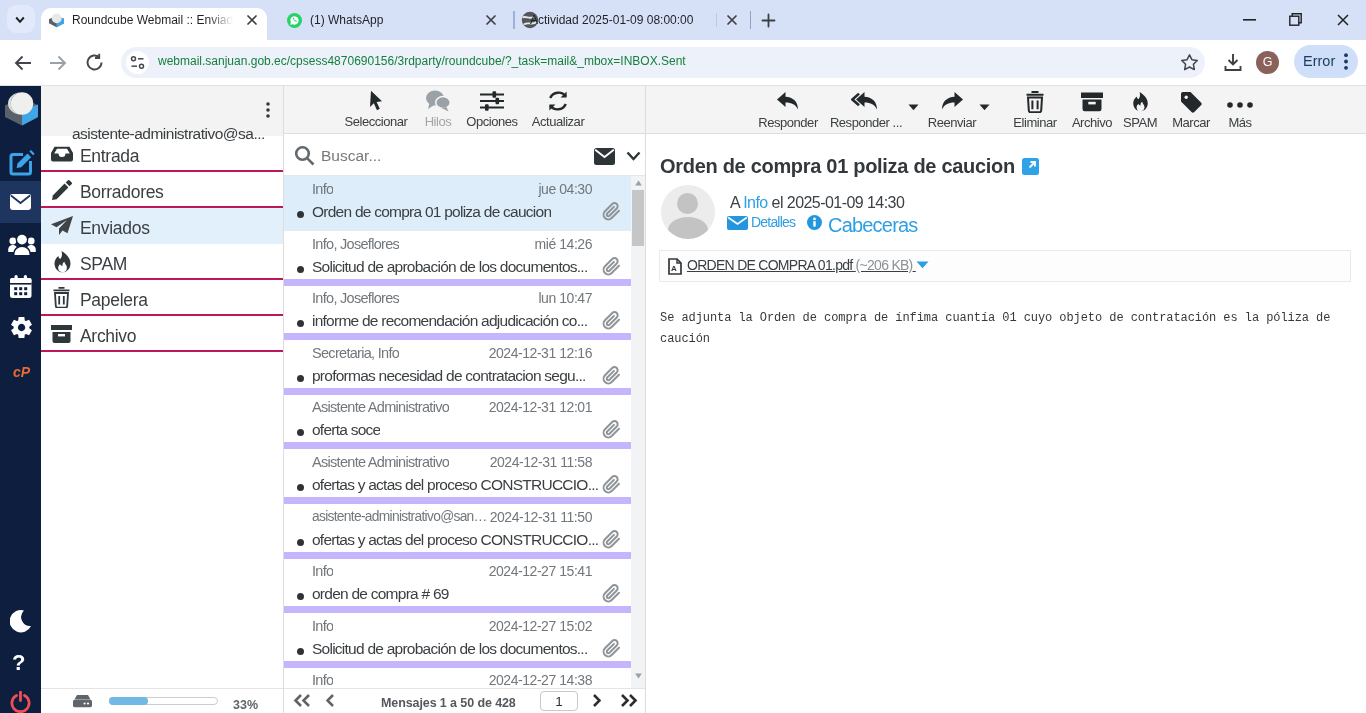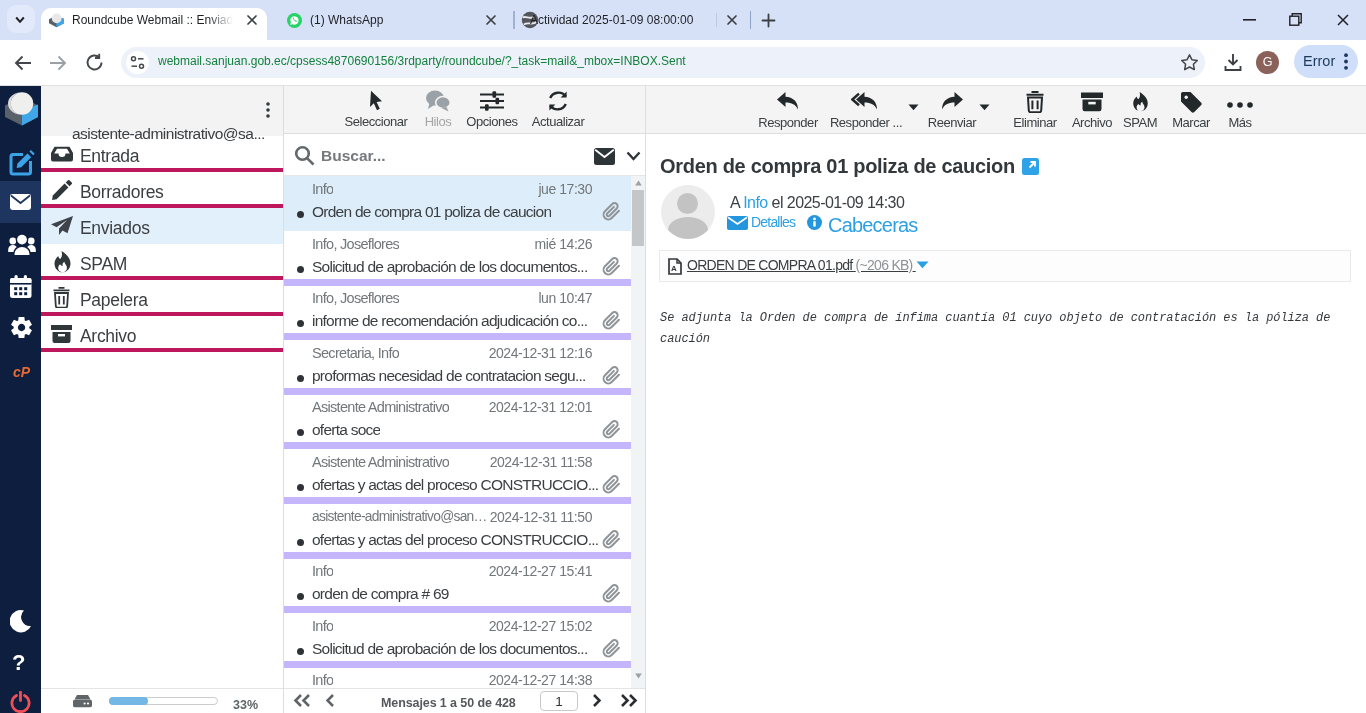--- a/index.html
+++ b/index.html
@@ -18,21 +18,21 @@
   #rail { left:0; top:86px; width:41px; height:627px; background:#0e1e3e; }
   #folders { left:41px; top:86px; width:242px; height:627px; background:#fff; }
   #list { left:283px; top:86px; width:362px; height:627px; background:#fff; border-left:1px solid #ddd; }
   #msg { left:646px; top:86px; width:720px; height:627px; background:#fff; }
 
   .toolbar-band { background:#f4f4f4; border-bottom:1px solid #ddd; }
   .tb-item { position:absolute; text-align:center; color:#3c4043; font-size:13px; letter-spacing:-0.45px; }
   .tb-label { margin-top:2px; }
   .dim { color:#a5a5a5; }
 
-  .folder-row { position:absolute; left:41px; width:242px; height:36px; border-bottom:4px solid #be185d; }
+  .folder-row { position:absolute; left:41px; width:242px; height:36px; border-bottom:2px solid #be185d; }
   .folder-name { position:absolute; left:39px; top:10px; font-size:17.5px; letter-spacing:-0.3px; color:#3b3f42; }
   .ficon { position:absolute; left:10px; top:8px; }
 
   .mrow { position:absolute; left:0; width:347px; height:55px; border-bottom:7px solid #c4b5fd; }
   .msender { position:absolute; left:28px; top:5px; font-size:14.5px; letter-spacing:-0.7px; color:#72777b; white-space:nowrap; overflow:hidden; text-overflow:ellipsis; max-width:176px; }
   .mdate { position:absolute; right:39px; top:5px; font-size:14px; letter-spacing:-0.45px; color:#72777b; }
   .msubj { position:absolute; left:28px; top:27px; font-size:15.5px; letter-spacing:-0.75px; color:#3b3f42; white-space:nowrap; overflow:hidden; max-width:290px; }
   .mdot { position:absolute; left:13px; top:35px; width:7px; height:7px; border-radius:50%; background:#2f3337; }
   .clip { position:absolute; right:10px; top:25px; }
 
@@ -304,35 +304,35 @@
         <path d="M19.6 1.5 V7.5 H13.6 Z" fill="#23282b"></path>
         <path d="M2.4 20.5 V14.5 H8.4 Z" fill="#23282b"></path>
       </svg>
     <div class="tb-label">Actualizar</div>
   </div>
 
   <svg class="abs" style="left:10px;top:59px" width="21" height="21" viewBox="0 0 21 21">
       <circle cx="8.5" cy="8.5" r="6.3" fill="none" stroke="#63686c" stroke-width="2.6"></circle>
       <path d="M13.3 13.3 L19.5 19.5" stroke="#63686c" stroke-width="2.6"></path>
     </svg>
-  <div class="abs" style="left:37px;top:61px;font-size:15.5px;color:#75797d;font-weight:bold;">Buscar...</div>
+  <div class="abs" style="left:37px;top:61px;font-size:15.5px;color:#75797d;">Buscar...</div>
   <svg class="abs" style="left:310px;top:62px" width="21" height="17" viewBox="0 0 21 17">
       <rect width="21" height="17" rx="2.5" fill="#2e3538"></rect>
       <path d="M1.2 1.8 L10.5 9 L19.8 1.8" fill="none" stroke="#fff" stroke-width="1.8"></path>
     </svg>
   <svg class="abs" style="left:342px;top:65px" width="15" height="10" viewBox="0 0 15 10">
       <path d="M1.5 1.5 L7.5 8 L13.5 1.5" stroke="#2e3538" stroke-width="2.4" fill="none"></path>
     </svg>
   <div class="abs" style="left:0;top:89px;width:361px;border-top:1px solid #e6e6e6;"></div>
 </div>
 
 <div id="rows" class="abs" style="left:284px;top:176px;width:347px;height:512px;overflow:hidden;">
   <div class="mrow" style="top:0.0px;background:#ddeefa;border-bottom:1px solid #ddeefa;">
       <div class="msender">Info</div>
-      <div class="mdate">jue 17:30</div>
+      <div class="mdate">jue 04:30</div>
       <div class="mdot"></div>
       <div class="msubj">Orden de compra 01 poliza de caucion</div>
       <svg class="clip" width="19" height="21" viewBox="0 0 24 24">
         <path d="M21.44 11.05l-9.19 9.19a6 6 0 0 1-8.49-8.49l9.19-9.19a4 4 0 0 1 5.66 5.66l-9.2 9.19a2 2 0 0 1-2.83-2.83l8.49-8.48" fill="none" stroke="#8f9499" stroke-width="2.5" stroke-linecap="round" stroke-linejoin="round"></path>
       </svg>
     </div>
   <div class="mrow" style="top:54.6px;">
       <div class="msender">Info, Joseflores</div>
       <div class="mdate">mié 14:26</div>
       <div class="mdot"></div>
@@ -499,21 +499,21 @@
   <div class="abs" style="left:13px;top:164px;width:692px;height:32px;border:1px solid #eaeaea;background:#fdfdfd;"></div>
   <svg class="abs" style="left:22px;top:172px" width="14" height="17" viewBox="0 0 14 17">
       <path d="M1 1 H9 L13 5 V16 H1 Z" fill="none" stroke="#33383c" stroke-width="1.7"></path>
       <path d="M9 1 V5 H13" fill="none" stroke="#33383c" stroke-width="1.4"></path>
       <text x="3" y="13" font-size="8" font-weight="bold" fill="#33383c" font-family="Liberation Sans">A</text>
     </svg>
   <div class="abs" style="left:41px;top:171px;font-size:14px;letter-spacing:-0.72px;color:#393e42;text-decoration:underline;">ORDEN DE COMPRA 01.pdf <span style="color:#8d9296">(~206 KB)</span> <svg style="display:inline-block;vertical-align:1px" width="13" height="8" viewBox="0 0 13 8">
         <path d="M0.5 0.5 L6.5 7.3 L12.5 0.5 Z" fill="#2b9fe3"></path>
       </svg></div>
 
-  <div class="abs" style="left:14px;top:222px;font-family:'Liberation Mono',monospace;font-size:12px;letter-spacing:-0.07px;color:#36393c;line-height:20.5px;font-style:italic;">Se adjunta la Orden de compra de ínfima cuantía 01 cuyo objeto de contratación es la póliza de<br>caución</div>
+  <div class="abs" style="left:14px;top:222px;font-family:'Liberation Mono',monospace;font-size:12px;letter-spacing:-0.07px;color:#36393c;line-height:20.5px;">Se adjunta la Orden de compra de ínfima cuantía 01 cuyo objeto de contratación es la póliza de<br>caución</div>
 </div>
 
 <div class="abs" style="left:645px;top:86px;width:1px;height:627px;background:#ddd;"></div>
 
 <div class="abs" style="left:631px;top:176px;width:14px;height:512px;background:#f2f3f4;"></div>
 <svg class="abs" style="left:635px;top:180px" width="7" height="6" viewBox="0 0 7 6">
     <path d="M3.5 0.5 L6.8 5.5 H0.2 Z" fill="#9aa0a3"></path>
   </svg>
 <div class="abs" style="left:632px;top:190px;width:12px;height:56px;background:#c4c6c8;"></div>
 <svg class="abs" style="left:635px;top:673px" width="7" height="6" viewBox="0 0 7 6">

